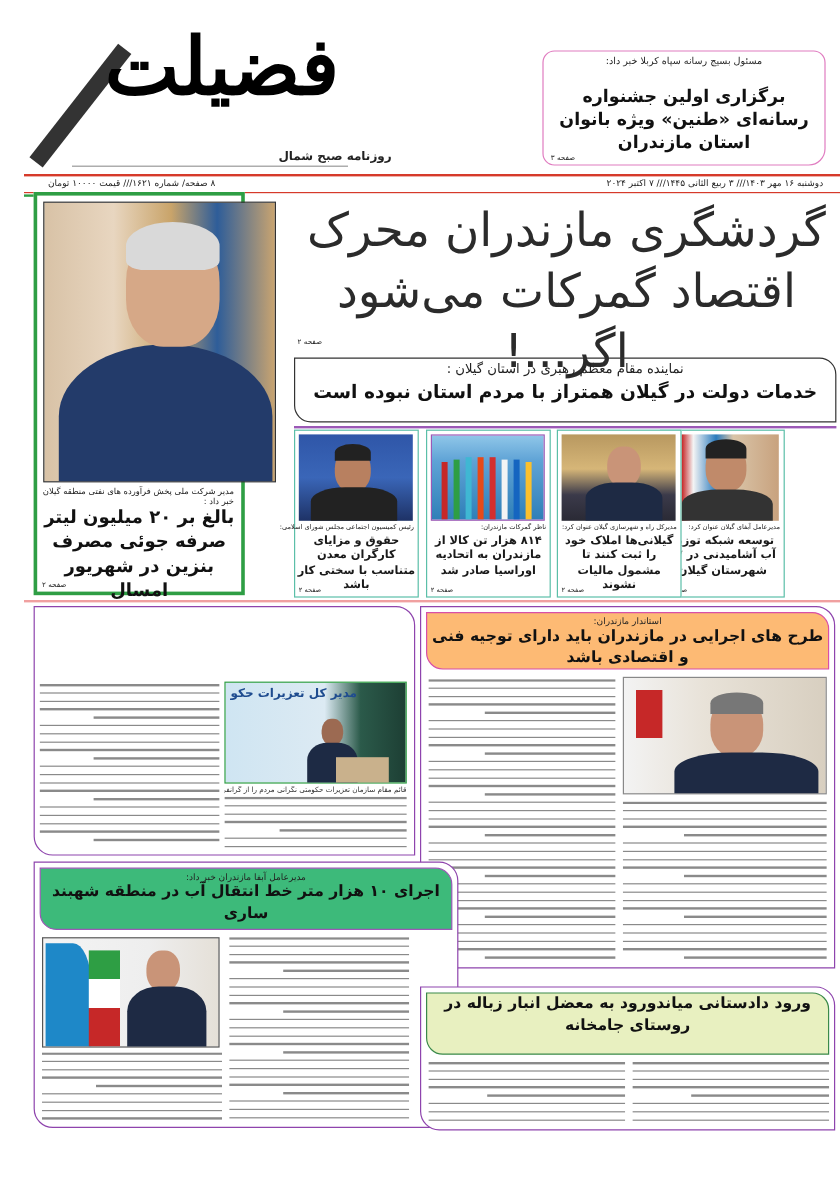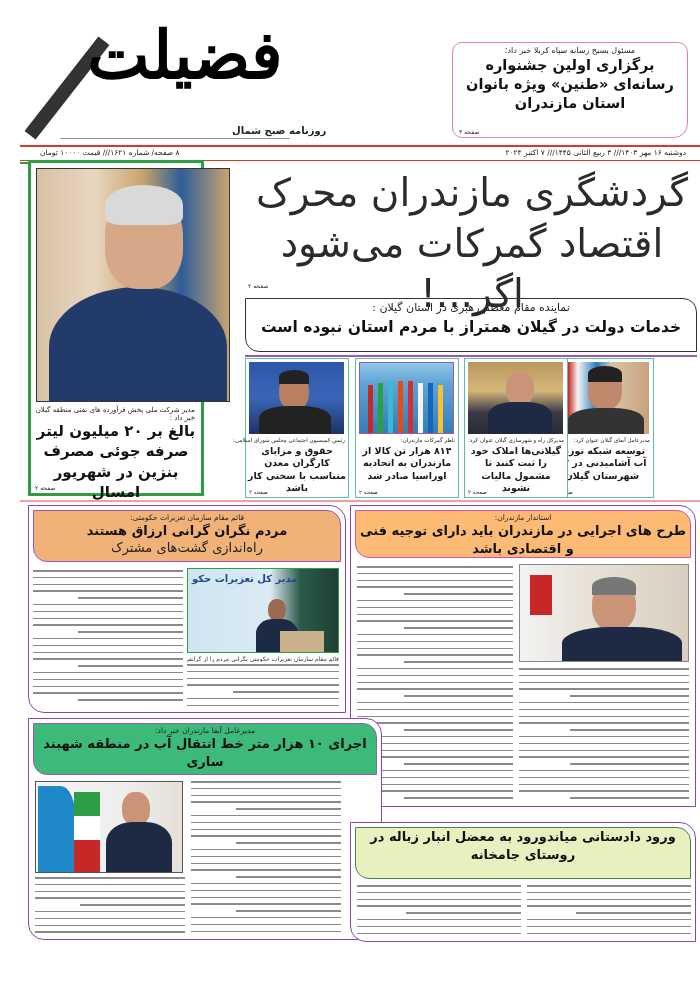--- a/index.html
+++ b/index.html
@@ -4,21 +4,21 @@
 <style>
 *{box-sizing:border-box;margin:0;padding:0}
 body{width:700px;height:1000px;background:#fff;font-family:"DejaVu Sans",sans-serif;color:#1a1a1a;position:relative;overflow:hidden;direction:rtl}
 .abs{position:absolute}
 
 .logo-bar{left:60px;top:28px;width:14px;height:120px;background:#333;transform:rotate(38deg);transform-origin:center}
 .logo-text{left:80px;top:22px;width:210px;font-family:"DejaVu Serif",serif;font-size:66px;font-weight:bold;color:#000;text-align:center;line-height:1}
 .tagline{left:232px;top:125px;font-size:10px;font-weight:bold;color:#222}
 .logo-rule{left:60px;top:138px;width:230px;height:1px;background:#999}
 .promo{left:452px;top:42px;width:236px;height:96px;border:1.5px solid #e07cc0;border-radius:10px 10px 14px 10px;padding:3px 6px;text-align:center}
-.promo .kicker{font-size:8px;color:#222;margin-bottom:1px}
+.promo .kicker{font-size:8px;color:#222;margin-bottom:17px}
 .promo .title{font-size:14.5px;font-weight:bold;line-height:1.3;color:#111}
 .promo .page{position:absolute;left:6px;bottom:2px;font-size:6px}
 .rule-red{left:20px;top:145px;width:680px;height:1.5px;background:#d63a2a}
 .rule-red2{left:20px;top:160px;width:680px;height:1px;background:#d63a2a}
 .rule-green{left:20px;top:162px;width:158px;height:2px;background:#2e9e44}
 .issue{left:40px;top:148px;font-size:7.5px;color:#222;direction:rtl}
 .dateline{right:14px;top:148px;font-size:7.5px;color:#222}
 
 .hero-box{left:28px;top:160px;width:176px;height:336px;border:3px solid #2e9e44;background:#fff}
 .hero-photo{position:absolute;left:5px;top:5px;width:194px;height:234px;background:linear-gradient(90deg,#d8c2a6 0%,#e8d6c0 30%,#c9a46a 55%,#2e5d99 75%,#c9a470 100%);border:1px solid #333;overflow:hidden}
@@ -138,25 +138,20 @@
     <div style="position:absolute;left:10px;top:44px;width:72px;height:30px;border-radius:40% 40% 0 0;background:#222"></div>
   </div>
   <div class="kicker">رئیس کمیسیون اجتماعی مجلس شورای اسلامی:</div>
   <div class="title">حقوق و مزایای کارگران معدن متناسب با سختی کار باشد</div>
   <div class="page">صفحه ۲</div>
 </div>
 
 <div class="abs pink-rule"></div>
 
 <div class="abs frame" style="left:28px;top:505px;width:318px;height:208px">
-  <div class="head-box" style="left:4px;right:4px;top:4px;height:52px;background:#f0b277;border-radius:0 14px 0 14px">
-    <div class="kicker">قائم مقام سازمان تعزیرات حکومتی:</div>
-    <div class="title" style="font-size:13px">مردم نگران گرانی ارزاق هستند</div>
-    <div class="sub">راه‌اندازی گشت‌های مشترک</div>
-  </div>
   <div class="art-photo" style="left:158px;top:62px;width:152px;height:85px;background:linear-gradient(90deg,#cfe5f2 0%,#dceaf3 55%,#2b5a4a 75%,#1d3f34 100%)">
     <div style="position:absolute;left:4px;top:4px;font-size:10px;font-weight:bold;color:#1f4c8f;direction:rtl;white-space:nowrap">مدیر کل تعزیرات حکو</div>
     <div style="position:absolute;left:80px;top:30px;width:18px;height:22px;border-radius:45%;background:#9c6a52"></div>
     <div style="position:absolute;left:68px;top:50px;width:42px;height:36px;border-radius:40% 40% 0 0;background:#1d2a44"></div>
     <div style="position:absolute;left:92px;top:62px;width:44px;height:24px;background:#c9b18c"></div>
   </div>
   <div class="caption" style="left:158px;top:149px;width:152px;overflow:hidden;white-space:nowrap">قائم مقام سازمان تعزیرات حکومتی نگرانی مردم را از گرانفروشی رابطه</div>
   <div class="body-lines" style="left:4px;top:64px;width:150px;height:140px">
       <div></div>
       <div></div>

